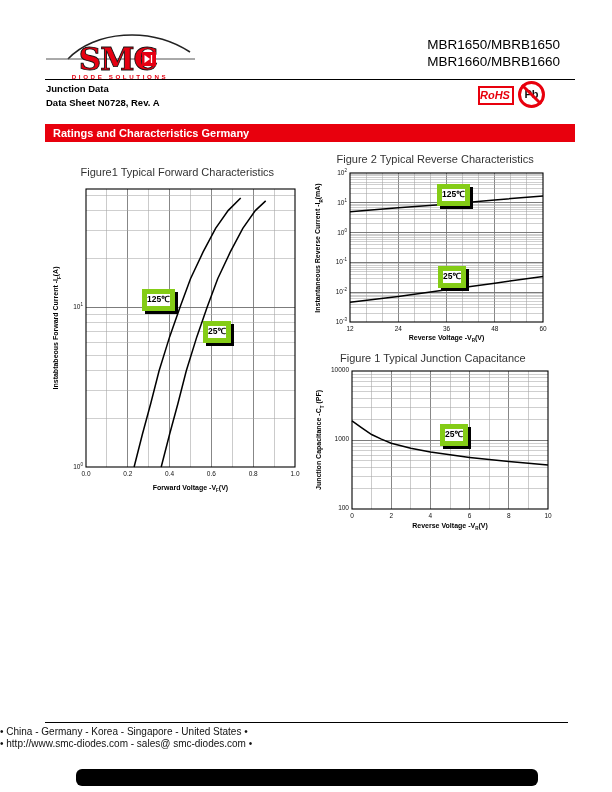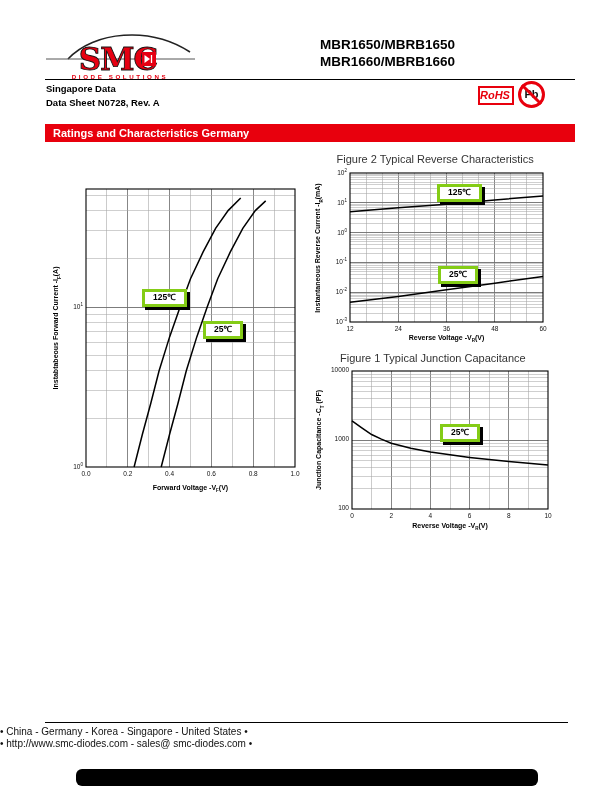--- a/index.html
+++ b/index.html
@@ -2,22 +2,22 @@
 <html><head>
 <meta charset="utf-8">
 <style>
   html,body{margin:0;padding:0;}
   body{
     width:612px;height:792px;position:relative;background:#ffffff;
     font-family:"Liberation Sans",sans-serif;color:#000;overflow:hidden;
   }
   .abs{position:absolute;}
   
-  .part-numbers{position:absolute;left:320px;top:36px;width:220px;text-align:left;
-    font-size:13.5px;font-weight:bold;line-height:17px;letter-spacing:0;}
+  .part-numbers{position:absolute;left:340px;top:36px;width:220px;text-align:right;
+    font-size:13.5px;font-weight:normal;line-height:17px;letter-spacing:0;}
   .hrule{position:absolute;border-top:1.5px solid #000;}
   .doc-line{position:absolute;left:46px;font-size:9.5px;font-weight:bold;}
   .rohs-badge{position:absolute;left:478px;top:86px;width:32px;height:15px;
     border:2px solid #e8000d;color:#e8000d;font-weight:bold;font-size:11px;
     line-height:15px;background:#fff;font-style:italic;}
   .pb-badge{position:absolute;left:518px;top:81px;width:21px;height:21px;
     border:3px solid #e8000d;border-radius:50%;background:#fff;
     font-weight:bold;font-size:11px;color:#111;text-align:center;line-height:21px;}
   .pb-slash{position:absolute;left:-3px;top:9px;width:27px;height:3px;background:#e8000d;
     transform:rotate(45deg);}
@@ -28,22 +28,22 @@
   .chart{position:absolute;}
   .chart svg{position:absolute;left:0;top:0;}
   .chart-title{position:absolute;font-size:11px;color:#333;white-space:nowrap;}
   .tick-x{position:absolute;font-size:6.5px;color:#111;text-align:center;width:30px;}
   .tick-y{position:absolute;font-size:6.5px;color:#111;text-align:right;width:32px;}
   .tick-y sup{font-size:4.5px;}
   .axis-x{position:absolute;font-size:7px;font-weight:bold;text-align:center;width:220px;white-space:nowrap;}
   .axis-y{position:absolute;font-size:7px;font-weight:bold;white-space:nowrap;
     transform:translate(-50%,-50%) rotate(-90deg);}
   .axis-x sub,.axis-y sub{font-size:4.5px;}
-  .temp-box{position:absolute;background:#fff;border:3px solid #84cc16;
-    box-shadow:3px 3px 0 #000;font-weight:bold;font-size:8.5px;padding:1px 8px;line-height:1.15;
+  .temp-box{position:absolute;background:#fff;border:5px solid #84cc16;
+    box-shadow:3px 3px 0 #000;font-weight:bold;font-size:8.5px;padding:1px 0;line-height:1.15;
     white-space:nowrap;}
   
   .footer-line{position:absolute;left:0;width:612px;text-align:left;font-size:10px;color:#111;}
   .bottom-bar{position:absolute;left:76px;top:769px;width:462px;height:17px;background:#000;border-radius:6px;}
 </style>
 </head>
 <body>
 
 <svg class="abs" width="150" height="58" viewBox="0 0 150 58" style="left:46px;top:25px;">
   <path d="M22,34 C48,6 104,1 144,27" fill="none" stroke="#222" stroke-width="1.6"></path>
@@ -55,32 +55,33 @@
   <text x="74" y="54" text-anchor="middle" style="font-size:6.2px;font-weight:bold;letter-spacing:2.6px" fill="#e60012">DIODE SOLUTIONS</text>
 </svg>
 
 <div class="part-numbers">
   <div>MBR1650/MBRB1650</div>
   <div>MBR1660/MBRB1660</div>
 </div>
 
 <div class="hrule" style="left:45px;top:79px;width:530px;"></div>
 
-<div class="doc-line" style="top:83px;">Singapore Data</div>
+<div class="doc-line" style="top:83px;">Junction Data</div>
 <div class="doc-line" style="top:97px;">Data Sheet N0728, Rev. A</div>
 
 <div class="rohs-badge">RoHS</div>
 <div class="pb-badge">
   <span>Pb</span>
   <div class="pb-slash"></div>
 </div>
 
 <div class="banner">Ratings and Characteristics Germany</div>
 
 <div class="chart" style="left: 40px; top: 160px; width: 270px; height: 340px;">
+  <div class="chart-title" style="left: 40.5px; width: 220px; top: 6px;">Figure1 Typical Forward Characteristics</div>
 <svg width="270" height="340">
       <line x1="66.9" y1="29.0" x2="66.9" y2="307.0" stroke="#a8a8a8" stroke-width="0.6" shape-rendering="crispEdges"></line>
       <line x1="87.8" y1="29.0" x2="87.8" y2="307.0" stroke="#7a7a7a" stroke-width="0.9" shape-rendering="crispEdges"></line>
       <line x1="108.7" y1="29.0" x2="108.7" y2="307.0" stroke="#a8a8a8" stroke-width="0.6" shape-rendering="crispEdges"></line>
       <line x1="129.6" y1="29.0" x2="129.6" y2="307.0" stroke="#7a7a7a" stroke-width="0.9" shape-rendering="crispEdges"></line>
       <line x1="150.5" y1="29.0" x2="150.5" y2="307.0" stroke="#a8a8a8" stroke-width="0.6" shape-rendering="crispEdges"></line>
       <line x1="171.4" y1="29.0" x2="171.4" y2="307.0" stroke="#7a7a7a" stroke-width="0.9" shape-rendering="crispEdges"></line>
       <line x1="192.3" y1="29.0" x2="192.3" y2="307.0" stroke="#a8a8a8" stroke-width="0.6" shape-rendering="crispEdges"></line>
       <line x1="213.2" y1="29.0" x2="213.2" y2="307.0" stroke="#7a7a7a" stroke-width="0.9" shape-rendering="crispEdges"></line>
       <line x1="234.1" y1="29.0" x2="234.1" y2="307.0" stroke="#a8a8a8" stroke-width="0.6" shape-rendering="crispEdges"></line>

